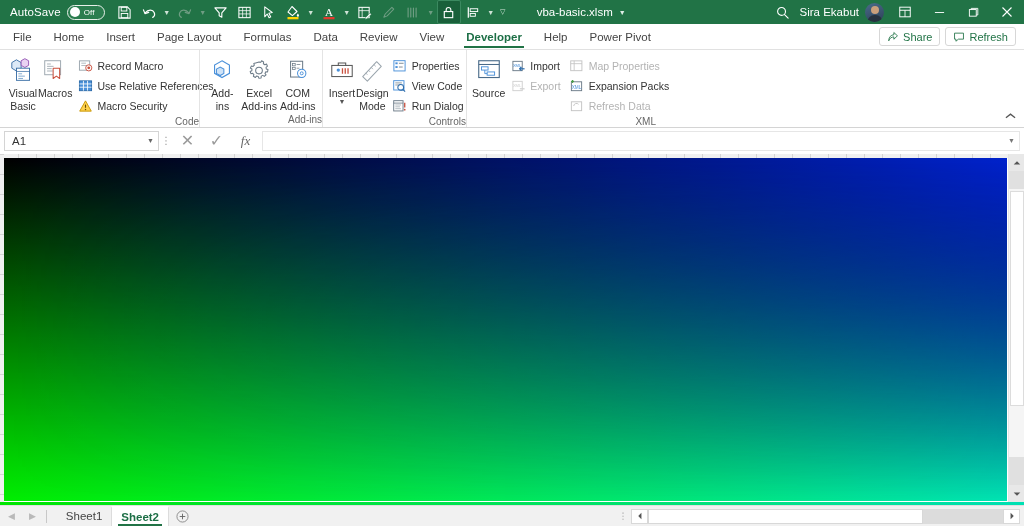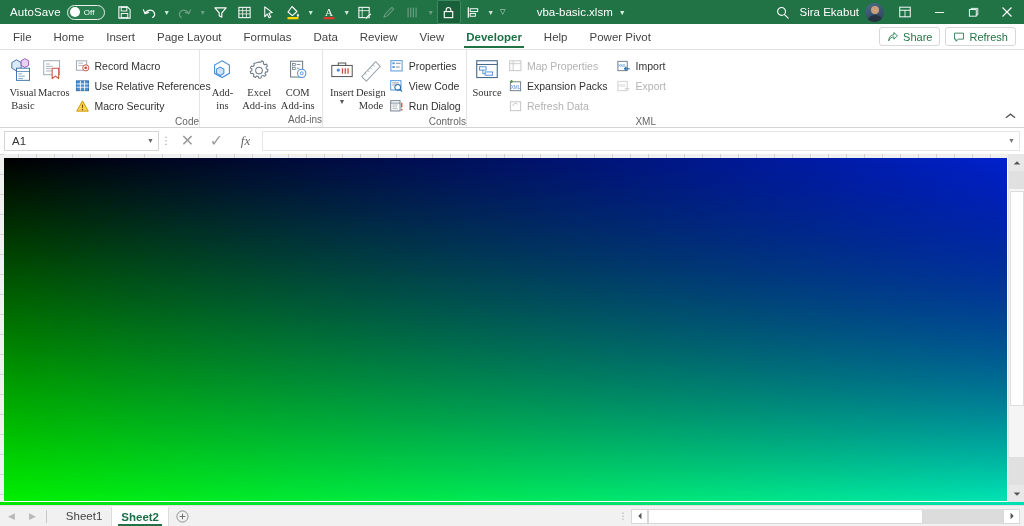--- a/index.html
+++ b/index.html
@@ -80,21 +80,21 @@
   .group + .group { border-left: 1px solid #e4e4e4; }
   .group-body { display: flex; align-items: flex-start; flex: 1; padding: 0 5px; }
   .group-label {
     text-align: right; font-size: 10px; color: #666; height: 14px; line-height: 14px;
   }
   .bigbtn {
     width: 50px; display: flex; flex-direction: column; align-items: center; justify-content: flex-start;
     padding-top: 3px; font-size: 10.5px; color: #333; line-height: 12px; text-align: center;
   }
   .bigbtn .glyph { height: 30px; display: flex; align-items: center; justify-content: center; }
-  .bigbtn .cap { padding-top: 1px; font-family: Liberation Serif, serif; }
+  .bigbtn .cap { padding-top: 1px; }
   .smallcol { display: flex; flex-direction: column; justify-content: flex-start; padding-top: 4px; gap: 2px; }
   .smallbtn {
     display: flex; align-items: center; gap: 4px; font-size: 10.5px; color: #333; height: 18px;
     padding: 0 3px; white-space: nowrap;
   }
   .smallbtn.disabled { color: #b3b3b3; }
   .smallbtn .si { width: 16px; height: 16px; display: flex; align-items: center; justify-content: center; }
   .ribbon-collapse {
     position: absolute; right: 6px; bottom: 4px; font-size: 10px; color: #666;
     width: 16px; height: 14px; display: flex; align-items: center; justify-content: center;
@@ -528,70 +528,70 @@
             <rect x="5" y="4" width="22" height="18" fill="#fff" stroke="#4a6b8a" stroke-width="1.2"></rect>
             <path d="M5 8h22" stroke="#4a6b8a" stroke-width="1.1"></path>
             <rect x="8" y="10.5" width="7" height="3.5" fill="none" stroke="#4a90d9" stroke-width="1"></rect>
             <rect x="14" y="16" width="8" height="3.5" fill="none" stroke="#4a90d9" stroke-width="1"></rect>
             <path d="M11.5 14v3.8h2.5" fill="none" stroke="#4a90d9" stroke-width="1"></path>
           </svg>
         </span>
         <span class="cap">Source</span>
       </div>
       <div class="smallcol" style="margin-left:2px">
-        <div class="smallbtn disabled">
-          <span class="si">
-            <svg width="15" height="14" viewBox="0 0 16 15">
-                <rect x="1.8" y="2" width="12" height="10.5" fill="none" stroke="#c4c4c4" stroke-width="1"></rect>
-                <path d="M1.8 5h12M5.5 2v10.5" stroke="#c4c4c4" stroke-width=".9"></path>
-              </svg>
-          </span>
-          <span>Map Properties</span>
-        </div>
-        <div class="smallbtn">
-          <span class="si">
-            <svg width="15" height="14" viewBox="0 0 16 15">
-                <rect x="2.5" y="3" width="11" height="9.5" fill="#fff" stroke="#6b7a87" stroke-width="1"></rect>
-                <text x="8" y="10.5" font-size="5" font-family="Liberation Sans, sans-serif" fill="#4a90d9" text-anchor="middle">XML</text>
-                <path d="M2.2 2.6h3.2M3.8 1v3.2" stroke="#4a9d4a" stroke-width="1.2"></path>
-              </svg>
-          </span>
-          <span>Expansion Packs</span>
-        </div>
-        <div class="smallbtn disabled">
-          <span class="si">
-            <svg width="15" height="14" viewBox="0 0 16 15">
-                <rect x="2.5" y="3" width="11" height="9.5" fill="none" stroke="#c4c4c4" stroke-width="1"></rect>
-                <path d="M5 7.5a3 3 0 015.2-1.8" fill="none" stroke="#c4c4c4" stroke-width="1"></path>
-              </svg>
-          </span>
-          <span>Refresh Data</span>
-        </div>
-      </div>
-      <div class="smallcol" style="margin-left:2px">
         <div class="smallbtn">
           <span class="si">
             <svg width="15" height="14" viewBox="0 0 16 15">
                 <rect x="2" y="2.5" width="10" height="10" fill="#fff" stroke="#6b7a87" stroke-width="1"></rect>
                 <text x="6.5" y="8.6" font-size="4.4" font-family="Liberation Sans, sans-serif" fill="#4a90d9" text-anchor="middle">XML</text>
                 <path d="M14.5 10.5H9.5" stroke="#2c6cab" stroke-width="1.3"></path>
                 <path d="M11.2 8.6L9.2 10.5l2 1.9" fill="none" stroke="#2c6cab" stroke-width="1.3" stroke-linejoin="round"></path>
               </svg>
           </span>
           <span>Import</span>
         </div>
         <div class="smallbtn disabled">
           <span class="si">
             <svg width="15" height="14" viewBox="0 0 16 15">
                 <rect x="2" y="2.5" width="10" height="10" fill="none" stroke="#cfcfcf" stroke-width="1"></rect>
                 <text x="6.5" y="8.6" font-size="4.4" font-family="Liberation Sans, sans-serif" fill="#cfcfcf" text-anchor="middle">XML</text>
                 <path d="M9.5 10.5h5" stroke="#cfcfcf" stroke-width="1.3"></path>
               </svg>
           </span>
           <span>Export</span>
+        </div>
+      </div>
+      <div class="smallcol" style="margin-left:2px">
+        <div class="smallbtn disabled">
+          <span class="si">
+            <svg width="15" height="14" viewBox="0 0 16 15">
+                <rect x="1.8" y="2" width="12" height="10.5" fill="none" stroke="#c4c4c4" stroke-width="1"></rect>
+                <path d="M1.8 5h12M5.5 2v10.5" stroke="#c4c4c4" stroke-width=".9"></path>
+              </svg>
+          </span>
+          <span>Map Properties</span>
+        </div>
+        <div class="smallbtn">
+          <span class="si">
+            <svg width="15" height="14" viewBox="0 0 16 15">
+                <rect x="2.5" y="3" width="11" height="9.5" fill="#fff" stroke="#6b7a87" stroke-width="1"></rect>
+                <text x="8" y="10.5" font-size="5" font-family="Liberation Sans, sans-serif" fill="#4a90d9" text-anchor="middle">XML</text>
+                <path d="M2.2 2.6h3.2M3.8 1v3.2" stroke="#4a9d4a" stroke-width="1.2"></path>
+              </svg>
+          </span>
+          <span>Expansion Packs</span>
+        </div>
+        <div class="smallbtn disabled">
+          <span class="si">
+            <svg width="15" height="14" viewBox="0 0 16 15">
+                <rect x="2.5" y="3" width="11" height="9.5" fill="none" stroke="#c4c4c4" stroke-width="1"></rect>
+                <path d="M5 7.5a3 3 0 015.2-1.8" fill="none" stroke="#c4c4c4" stroke-width="1"></path>
+              </svg>
+          </span>
+          <span>Refresh Data</span>
         </div>
       </div>
     </div>
     <div class="group-label">XML</div>
   </div>
 
   <div class="ribbon-collapse">
     <svg width="11" height="8" viewBox="0 0 12 8">
         <path d="M1 6l5-4 5 4" fill="none" stroke="#555" stroke-width="1.4"></path>
       </svg>

